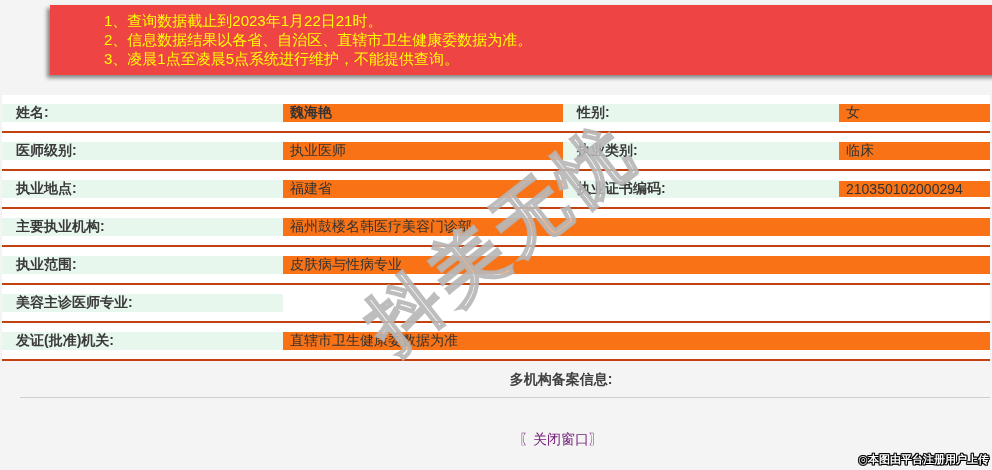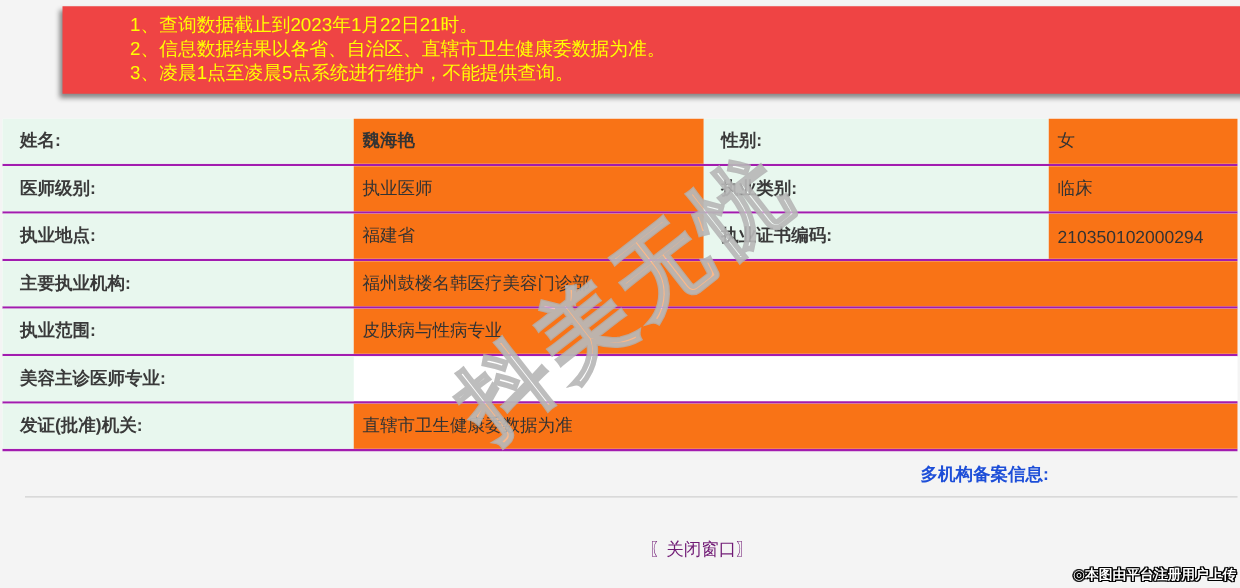--- a/index.html
+++ b/index.html
@@ -12,36 +12,36 @@
   .notice{
     position:absolute;top:5px;left:23px;width:913px;
     background:#ef4444;color:#ffff00;
     padding:6px 0 7px 54px;
     font-size:15px;line-height:19px;
     box-shadow:-3px 3px 4px rgba(0,0,0,0.45);
     margin-left:27px;
   }
   
   .doc-table{position:absolute;top:95px;left:2px;width:988px;}
-  .row{display:flex;height:36px;border-bottom:2px solid #a21caf;background:#ffffff;}
+  .row{display:flex;height:36px;border-bottom:2px solid #c2410c;background:#ffffff;align-items:center;}
   .cell{display:flex;align-items:center;font-size:14px;color:#333;box-sizing:border-box;}
   .cell.label{background:#e8f7ee;font-weight:bold;color:#3a3a3a;padding-left:14px;}
   .cell.value{background:#f97316;padding-left:7px;}
   .c1{width:281px;}
   .c2{width:280px;}
   .c3{width:276px;}
   .c4{width:151px;}
   .cfull{width:707px;}
   .bold{font-weight:bold;}
   
   .row-multi{height:37px;position:relative;display:flex;align-items:center;}
   .row-multi::after{content:"";position:absolute;left:18px;right:0;bottom:0;border-bottom:1px solid #cfcfcf;}
   .row-close{height:65px;position:relative;box-sizing:border-box;}
   .row-close::after{content:"";position:absolute;left:18px;right:0;bottom:0;border-bottom:1px solid #cfcfcf;}
-  .center-block{margin-left:281px;width:556px;text-align:right;font-size:14px;color:#1d4ed8;}
+  .center-block{margin-left:281px;width:556px;text-align:center;font-size:14px;color:#404040;}
   .close-link{display:block;margin:33px 0 0 281px;width:556px;text-align:center;font-size:14px;color:#701a75;cursor:pointer;}
   
   .wm-diag{
     position:absolute;left:345px;top:206px;width:300px;
     transform:rotate(-38deg);
     font-size:72px;font-weight:bold;white-space:nowrap;
     letter-spacing:7px;
     color:rgba(255,255,255,0.5);
     -webkit-text-stroke:2px rgba(178,178,178,0.85);
     z-index:6;pointer-events:none;line-height:1;

